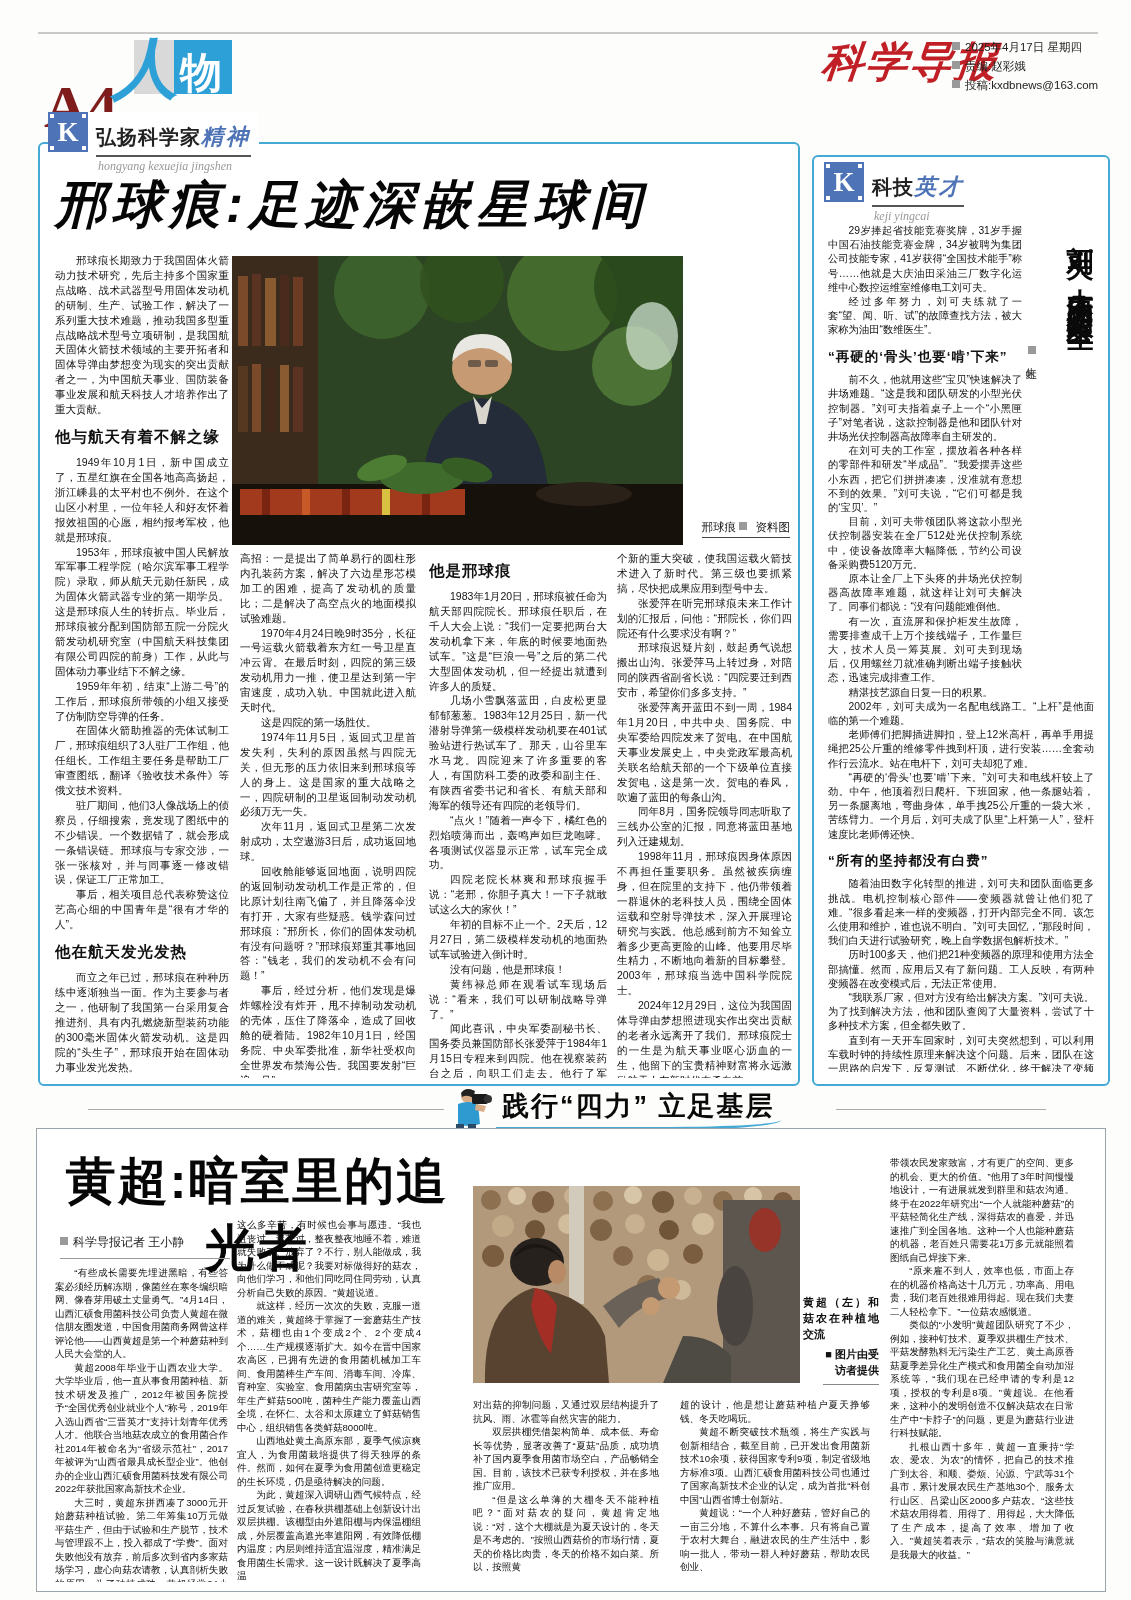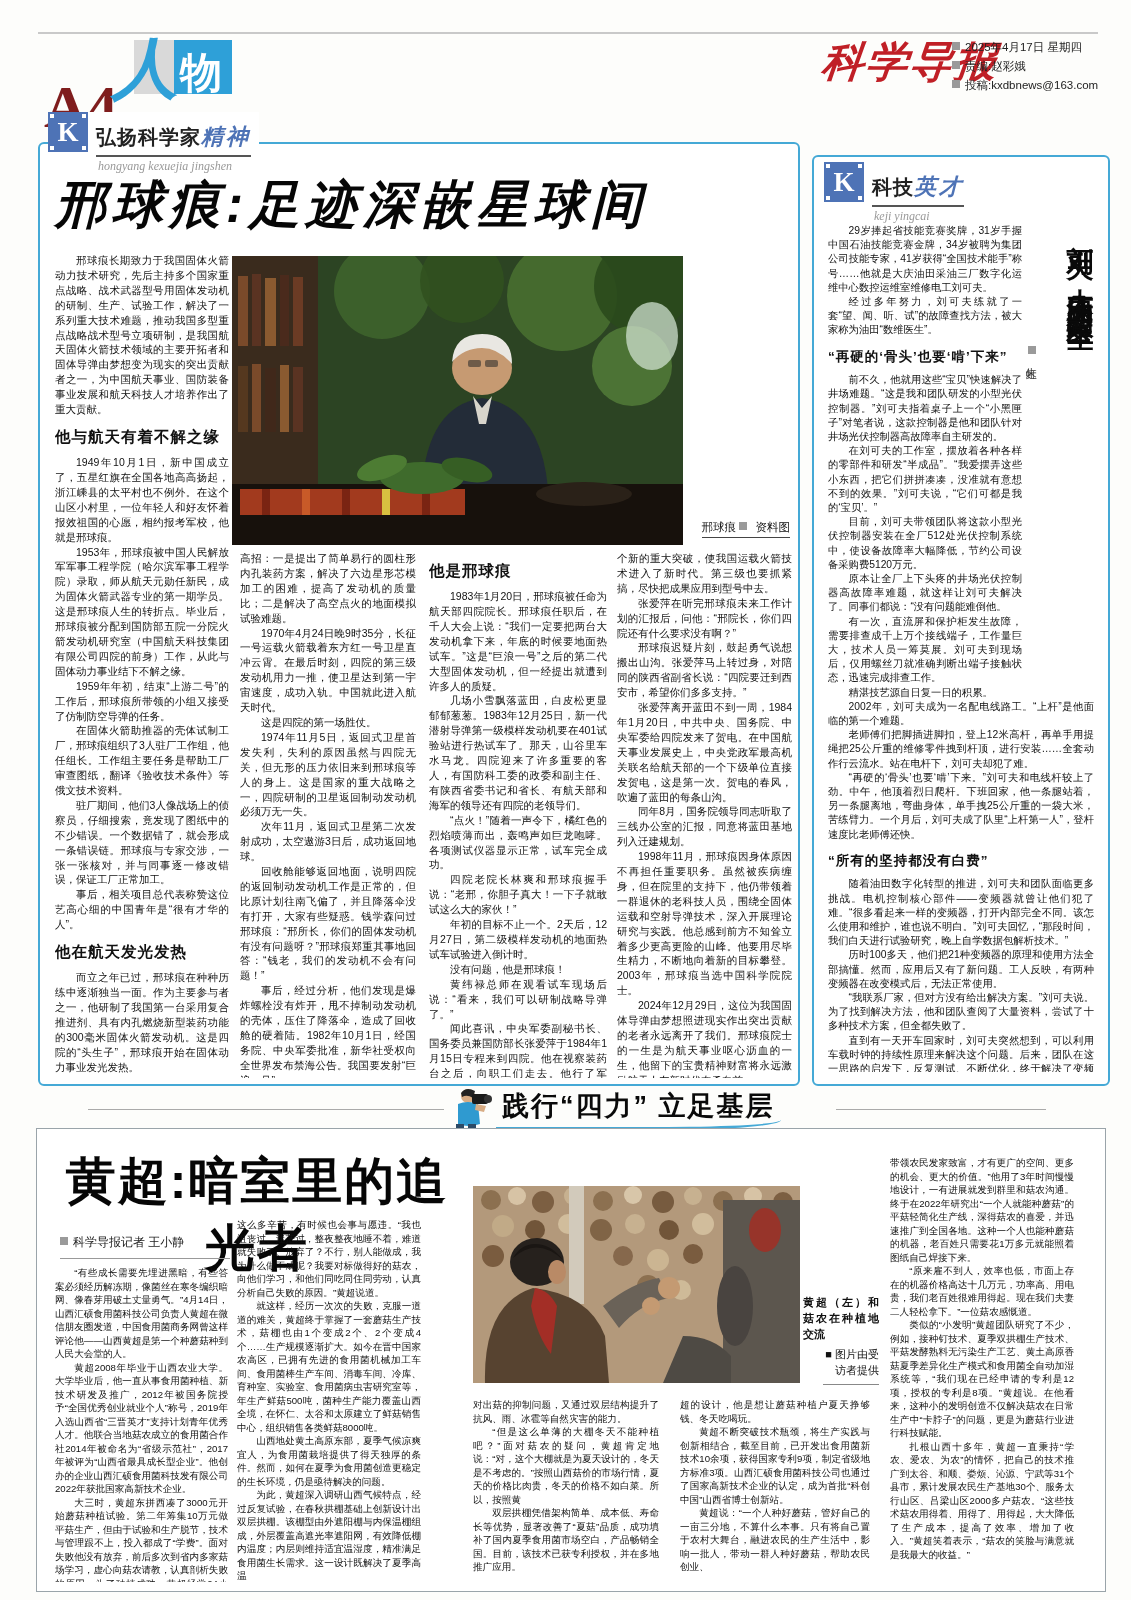--- a/index.html
+++ b/index.html
@@ -71,21 +71,21 @@
   #banner-icon{left:448px;top:1086px;width:44px;height:54px;}
   #banner-title{left:496px;top:1088px;font-size:27px;font-weight:900;letter-spacing:2px;color:#0a0a0a;
                 border-bottom:3px solid #45a9d6;border-radius:0 0 40%/10px 40%;padding:0 6px 3px;}
   #banner-sub{left:514px;top:1128px;font-size:16px;font-weight:700;color:#222;letter-spacing:1px;}
 
   
   #bottom-byline{left:60px;top:1234px;width:170px;font-size:12px;font-weight:400;color:#222;
                  border-bottom:1px solid #999;padding-bottom:7px;}
   #bottom-photo{left:473px;top:1186px;width:327px;height:197px;overflow:hidden;}
   #bottom-photo-caption{left:803px;top:1294px;width:76px;font-size:11px;line-height:16px;font-weight:700;text-align:justify;}
-  #bottom-photo-caption .credit{font-weight:400;margin-top:4px;border-bottom:1px solid #888;padding-bottom:6px;text-align:right;margin-left:20px;}
+  #bottom-photo-caption .credit{font-weight:700;margin-top:4px;border-bottom:1px solid #888;padding-bottom:6px;text-align:right;margin-left:20px;}
 </style>
 </head>
 <body>
 
 <div id="page">
 
   <div class="abs" id="top-rule"></div>
   <div class="abs" id="page-num">A4</div>
   <div class="abs" id="renwu">
     <span class="graybox"></span>
@@ -316,22 +316,22 @@
       <p class="para">大三时，黄超东拼西凑了3000元开始蘑菇种植试验。第二年筹集10万元做平菇生产，但由于试验和生产脱节，技术与管理跟不上，投入都成了“学费”。面对失败他没有放弃，前后多次到省内多家菇场学习，虚心向菇农请教，认真剖析失败的原因。为了种植成功，黄超经常24小时蹲守菇棚，烧火、调温、保湿，比看护自家孩子还要精心。就算是付出</p>
     </div>
   <div class="bodycol bot-col" style="left:237px;top:1218px;width:184px;height:364px;">
       <p class="para cont">这么多辛苦，有时候也会事与愿违。“我也沮丧过、迷茫过，整夜整夜地睡不着，难道就失败了、放弃了？不行，别人能做成，我为什么做不成呢？我要对标做得好的菇农，向他们学习，和他们同吃同住同劳动，认真分析自己失败的原因。”黄超说道。</p>
       <p class="para">就这样，经历一次次的失败，克服一道道的难关，黄超终于掌握了一套蘑菇生产技术，菇棚也由1个变成2个、2个变成4个……生产规模逐渐扩大。如今在晋中国家农高区，已拥有先进的食用菌机械加工车间、食用菌棒生产车间、消毒车间、冷库、育种室、实验室、食用菌病虫害研究室等，年生产鲜菇500吨，菌种生产能力覆盖山西全境，在怀仁、太谷和太原建立了鲜菇销售中心，组织销售各类鲜菇8000吨。</p>
       <p class="para">山西地处黄土高原东部，夏季气候凉爽宜人，为食用菌栽培提供了得天独厚的条件。然而，如何在夏季为食用菌创造更稳定的生长环境，仍是亟待解决的问题。</p>
       <p class="para">为此，黄超深入调研山西气候特点，经过反复试验，在春秋拱棚基础上创新设计出双层拱棚。该棚型由外遮阳棚与内保温棚组成，外层覆盖高遮光率遮阳网，有效降低棚内温度；内层则维持适宜温湿度，精准满足食用菌生长需求。这一设计既解决了夏季高温</p>
     </div>
   <div class="bodycol bot-col" style="left:473px;top:1398px;width:186px;height:184px;">
       <p class="para cont">对出菇的抑制问题，又通过双层结构提升了抗风、雨、冰雹等自然灾害的能力。</p>
+      <p class="para">双层拱棚凭借架构简单、成本低、寿命长等优势，显著改善了“夏菇”品质，成功填补了国内夏季食用菌市场空白，产品畅销全国。目前，该技术已获专利授权，并在多地推广应用。</p>
       <p class="para">“但是这么单薄的大棚冬天不能种植吧？”面对菇农的疑问，黄超肯定地说：“对，这个大棚就是为夏天设计的，冬天是不考虑的。”按照山西菇价的市场行情，夏天的价格比肉贵，冬天的价格不如白菜。所以，按照黄</p>
-      <p class="para">双层拱棚凭借架构简单、成本低、寿命长等优势，显著改善了“夏菇”品质，成功填补了国内夏季食用菌市场空白，产品畅销全国。目前，该技术已获专利授权，并在多地推广应用。</p>
     </div>
   <div class="bodycol bot-col" style="left:680px;top:1398px;width:190px;height:184px;">
       <p class="para cont">超的设计，他是想让蘑菇种植户夏天挣够钱、冬天吃喝玩。</p>
       <p class="para">黄超不断突破技术瓶颈，将生产实践与创新相结合，截至目前，已开发出食用菌新技术10余项，获得国家专利9项，制定省级地方标准3项。山西汇硕食用菌科技公司也通过了国家高新技术企业的认定，成为首批“科创中国”山西省博士创新站。</p>
       <p class="para">黄超说：“一个人种好蘑菇，管好自己的一亩三分地，不算什么本事。只有将自己置于农村大舞台，融进农民的生产生活中，影响一批人，带动一群人种好蘑菇，帮助农民创业、</p>
     </div>
   <div class="bodycol bot-col" style="left:890px;top:1156px;width:184px;height:428px;">
       <p class="para cont">带领农民发家致富，才有更广的空间、更多的机会、更大的价值。”他用了3年时间慢慢地设计，一有进展就发到群里和菇农沟通。终于在2022年研究出“一个人就能种蘑菇”的平菇轻简化生产线，深得菇农的喜爱，并迅速推广到全国各地。这种一个人也能种蘑菇的机器，老百姓只需要花1万多元就能照着图纸自己焊接下来。</p>
       <p class="para">“原来雇不到人，效率也低，市面上存在的机器价格高达十几万元，功率高、用电贵，我们老百姓很难用得起。现在我们夫妻二人轻松拿下。”一位菇农感慨道。</p>
       <p class="para">类似的“小发明”黄超团队研究了不少，例如，接种钉技术、夏季双拱棚生产技术、平菇发酵熟料无污染生产工艺、黄土高原香菇夏季差异化生产模式和食用菌全自动加湿系统等，“我们现在已经申请的专利是12项，授权的专利是8项。”黄超说。在他看来，这种小的发明创造不仅解决菇农在日常生产中“卡脖子”的问题，更是为蘑菇行业进行科技赋能。</p>

